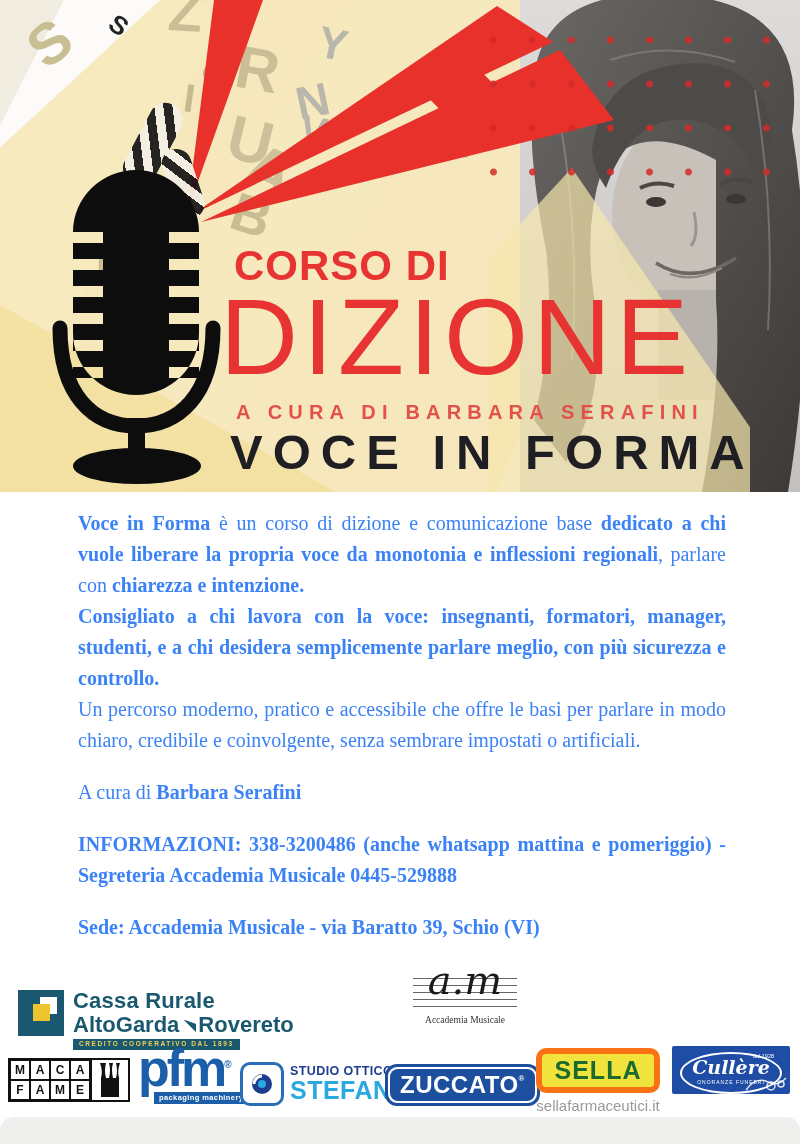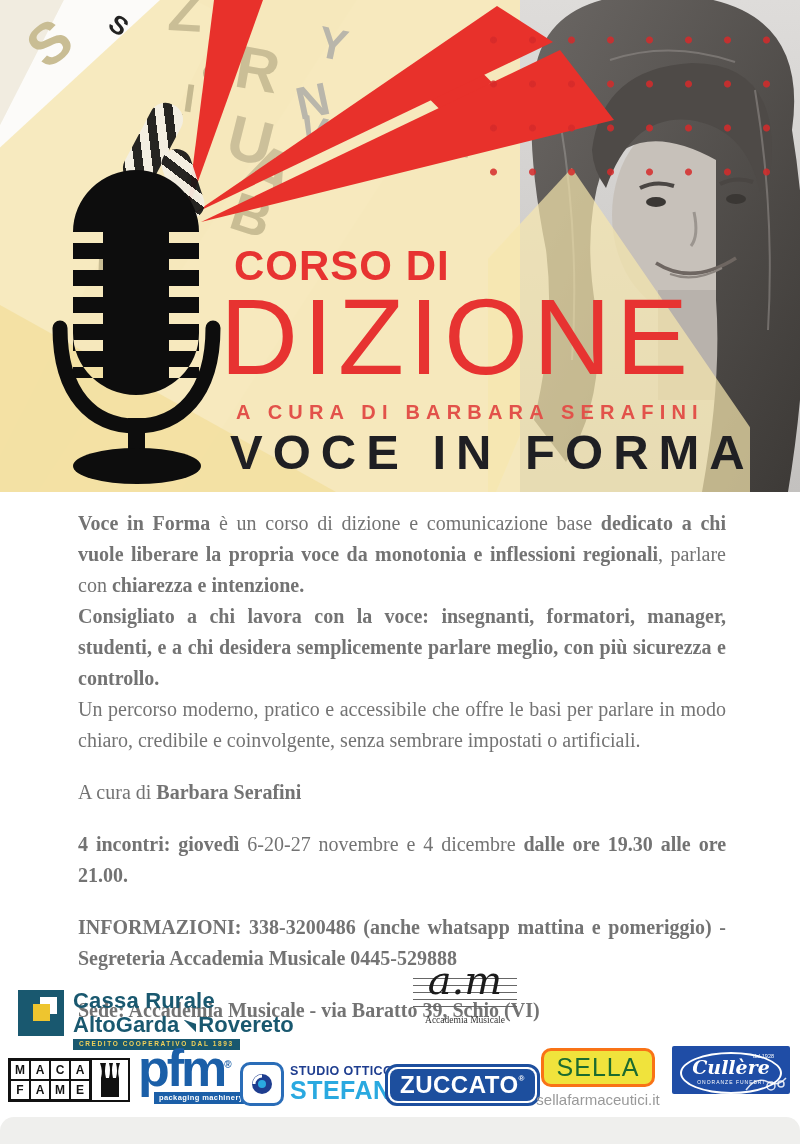--- a/index.html
+++ b/index.html
@@ -51,21 +51,21 @@
           color:#e73331;z-index:6;line-height:1;}
   .big{position:absolute;left:220px;top:283px;font-size:108px;font-weight:400;letter-spacing:5px;
        color:#e73331;z-index:6;line-height:1;}
   .byline{position:absolute;left:236px;top:402px;font-size:20px;font-weight:700;letter-spacing:6.2px;
           color:#e2524a;z-index:6;line-height:1;}
   .tagline{position:absolute;left:230px;top:428px;font-size:49px;font-weight:800;letter-spacing:10px;
            color:#1f1f23;z-index:6;line-height:1;}
 
   
   .content{position:absolute;left:0;top:492px;width:800px;padding:16px 74px 0 78px;box-sizing:border-box;
-           font-family:"Liberation Serif",serif;font-size:20px;line-height:1.55;color:#737373;
+           font-family:"Liberation Serif",serif;font-size:20px;line-height:1.55;color:#3b82f6;
            text-align:justify;}
   .para{margin:0;}
   .p-gap{margin-top:21px;}
   .bseg{font-weight:700;}
 
   
   .sponsors{position:absolute;left:0;top:960px;width:800px;height:158px;}
   
   .cassa{position:absolute;left:18px;top:30px;display:flex;align-items:flex-start;}
   .cr-mark{position:relative;width:46px;height:46px;background:#19586f;flex:0 0 auto;}
@@ -103,22 +103,22 @@
            display:flex;align-items:center;justify-content:center;flex:0 0 auto;}
   .st-text{margin-left:6px;line-height:1;}
   .st-l1{font-size:12.5px;font-weight:800;color:#1e3d8f;letter-spacing:.4px;}
   .st-l2{font-size:25px;font-weight:800;color:#2aa9e0;letter-spacing:.5px;margin-top:1px;}
   .zuccato{position:absolute;left:385px;top:104px;}
   .zc-outer{border:3px solid #1d4f9e;border-radius:12px;background:#ffffff;padding:2px;}
   .zc-inner{background:#1d4f9e;border-radius:8px;padding:4px 10px;color:#ffffff;
             font-size:24px;font-weight:800;letter-spacing:.5px;line-height:1;}
   .zc-reg{font-size:8px;vertical-align:12px;}
   .sella{position:absolute;left:528px;top:88px;width:140px;text-align:center;}
-  .sella-box{display:inline-block;background:#f0e33c;border:3px solid #f97316;border-radius:10px;
-             padding:2px 13px;color:#1b6b2f;font-size:25px;font-weight:400;letter-spacing:1px;}
+  .sella-box{display:inline-block;background:#f0e33c;border:6px solid #f97316;border-radius:10px;
+             padding:2px 13px;color:#1b6b2f;font-size:25px;font-weight:700;letter-spacing:1px;}
   .sella-site{color:#999999;font-size:15px;margin-top:4px;}
   .cullere{position:absolute;left:672px;top:86px;width:118px;height:48px;background:#1f4da6;
            border-radius:2px;overflow:hidden;}
   .cul-oval{position:absolute;left:8px;top:6px;width:98px;height:38px;border:2px solid #ffffff;
             border-radius:50%;}
   .cul-name{position:absolute;left:0;top:12px;width:100%;text-align:center;color:#ffffff;
             font-family:"DejaVu Serif",serif;font-style:italic;font-weight:700;font-size:19px;line-height:1;}
   .cul-since{position:absolute;right:16px;top:7px;color:#ffffff;font-size:5.5px;}
   .cul-sub{position:absolute;left:0;top:33px;width:100%;text-align:center;color:#ffffff;
            font-size:5px;letter-spacing:1px;}
@@ -212,21 +212,20 @@
     <div class="big">DIZIONE</div>
     <div class="byline">A CURA DI BARBARA SERAFINI</div>
     <div class="tagline">VOCE IN FORMA</div>
   </div>
 
   <div class="content">
     <p class="para"><span class="bseg">Voce in Forma</span><span> è un corso di dizione e comunicazione base </span><span class="bseg">dedicato a chi vuole liberare la propria voce da monotonia e inflessioni regionali</span><span>, parlare con </span><span class="bseg">chiarezza e intenzione.</span></p>
     <p class="para"><span class="bseg">Consigliato a chi lavora con la voce: insegnanti, formatori, manager, studenti, e a chi desidera semplicemente parlare meglio, con più sicurezza e controllo.</span></p>
     <p class="para"><span>Un percorso moderno, pratico e accessibile che offre le basi per parlare in modo chiaro, credibile e coinvolgente, senza sembrare impostati o artificiali.</span></p>
     <p class="para p-gap"><span>A cura di </span><span class="bseg">Barbara Serafini</span></p>
-    <p class="para p-gap"><span class="bseg">4 incontri: giovedì</span><span> 6-20-27 novembre e 4 dicembre </span><span class="bseg">dalle ore 19.30 alle ore 21.00.</span></p>
     <p class="para p-gap"><span class="bseg">INFORMAZIONI: 338-3200486 (anche whatsapp mattina e pomeriggio) - Segreteria Accademia Musicale 0445-529888</span></p>
     <p class="para p-gap"><span class="bseg">Sede: Accademia Musicale - via Baratto 39, Schio (VI)</span></p>
   </div>
 
   <div class="sponsors">
 
     <div class="cassa">
       <div class="cr-mark">
         <div class="cr-wsq"></div>
         <div class="cr-ysq"></div>

